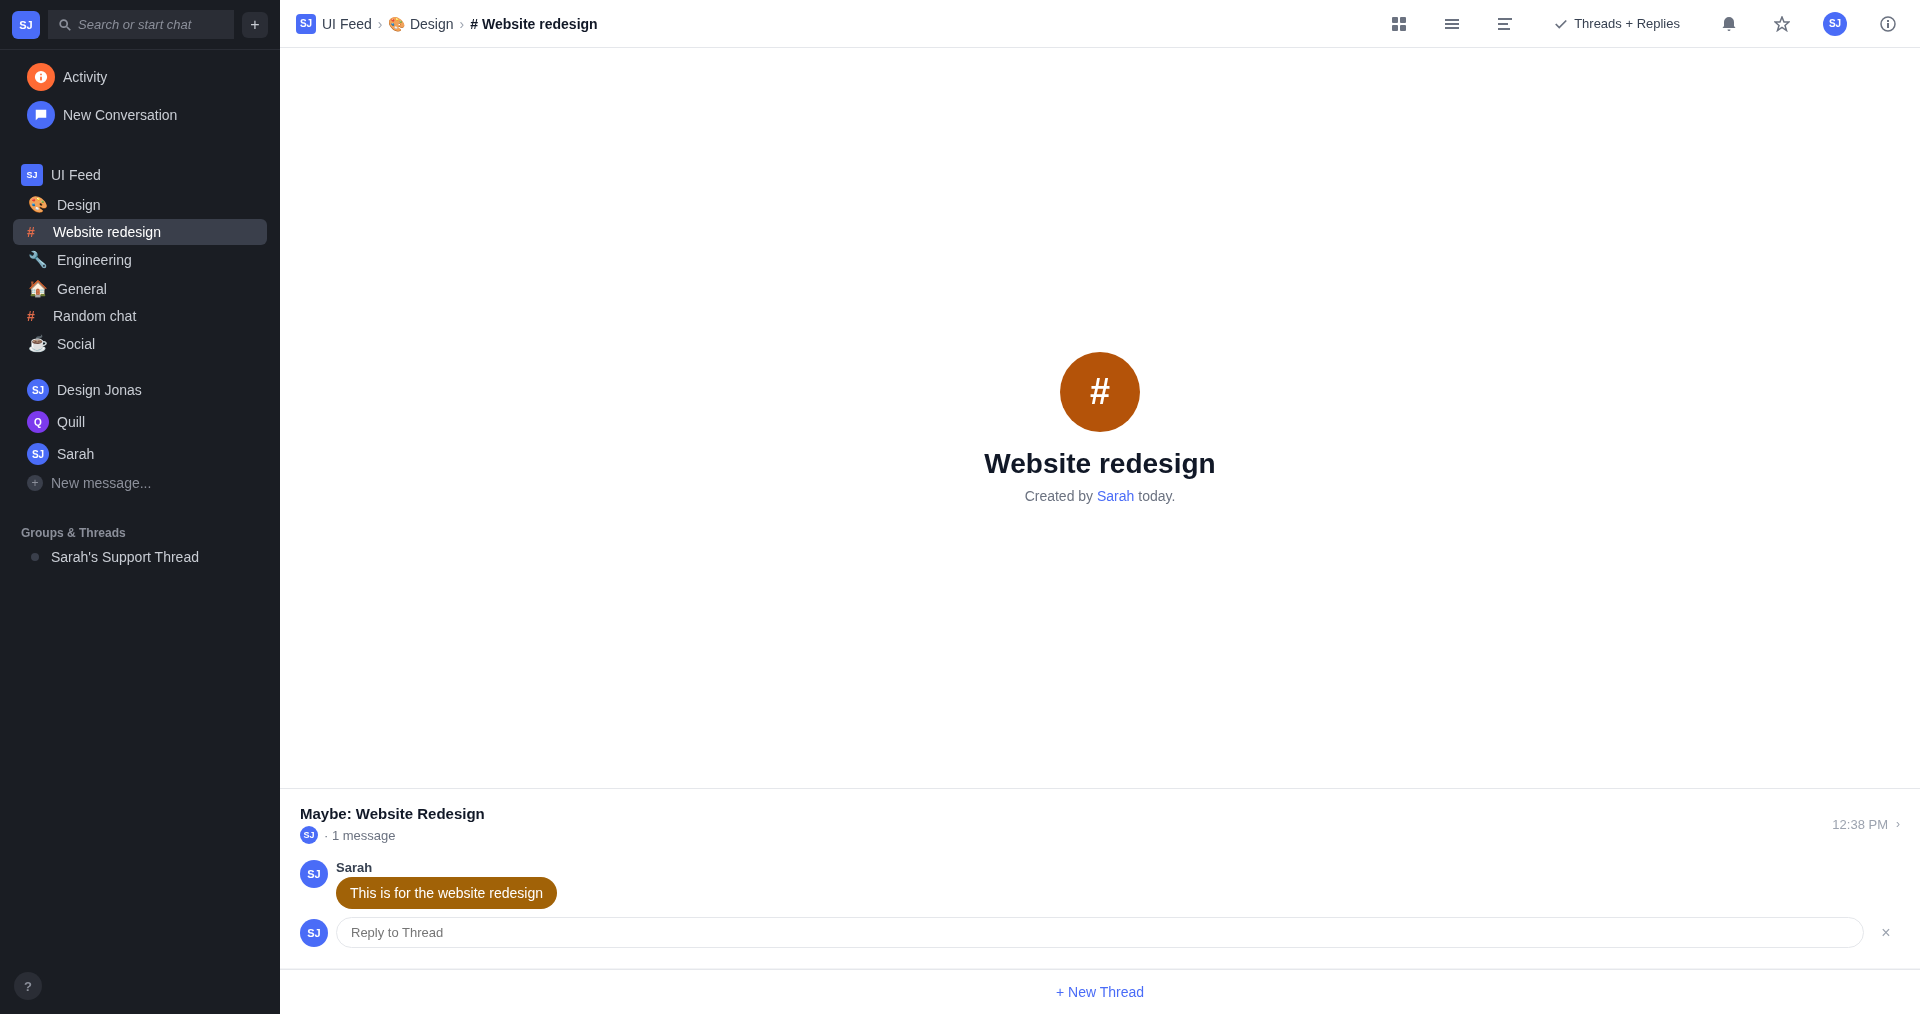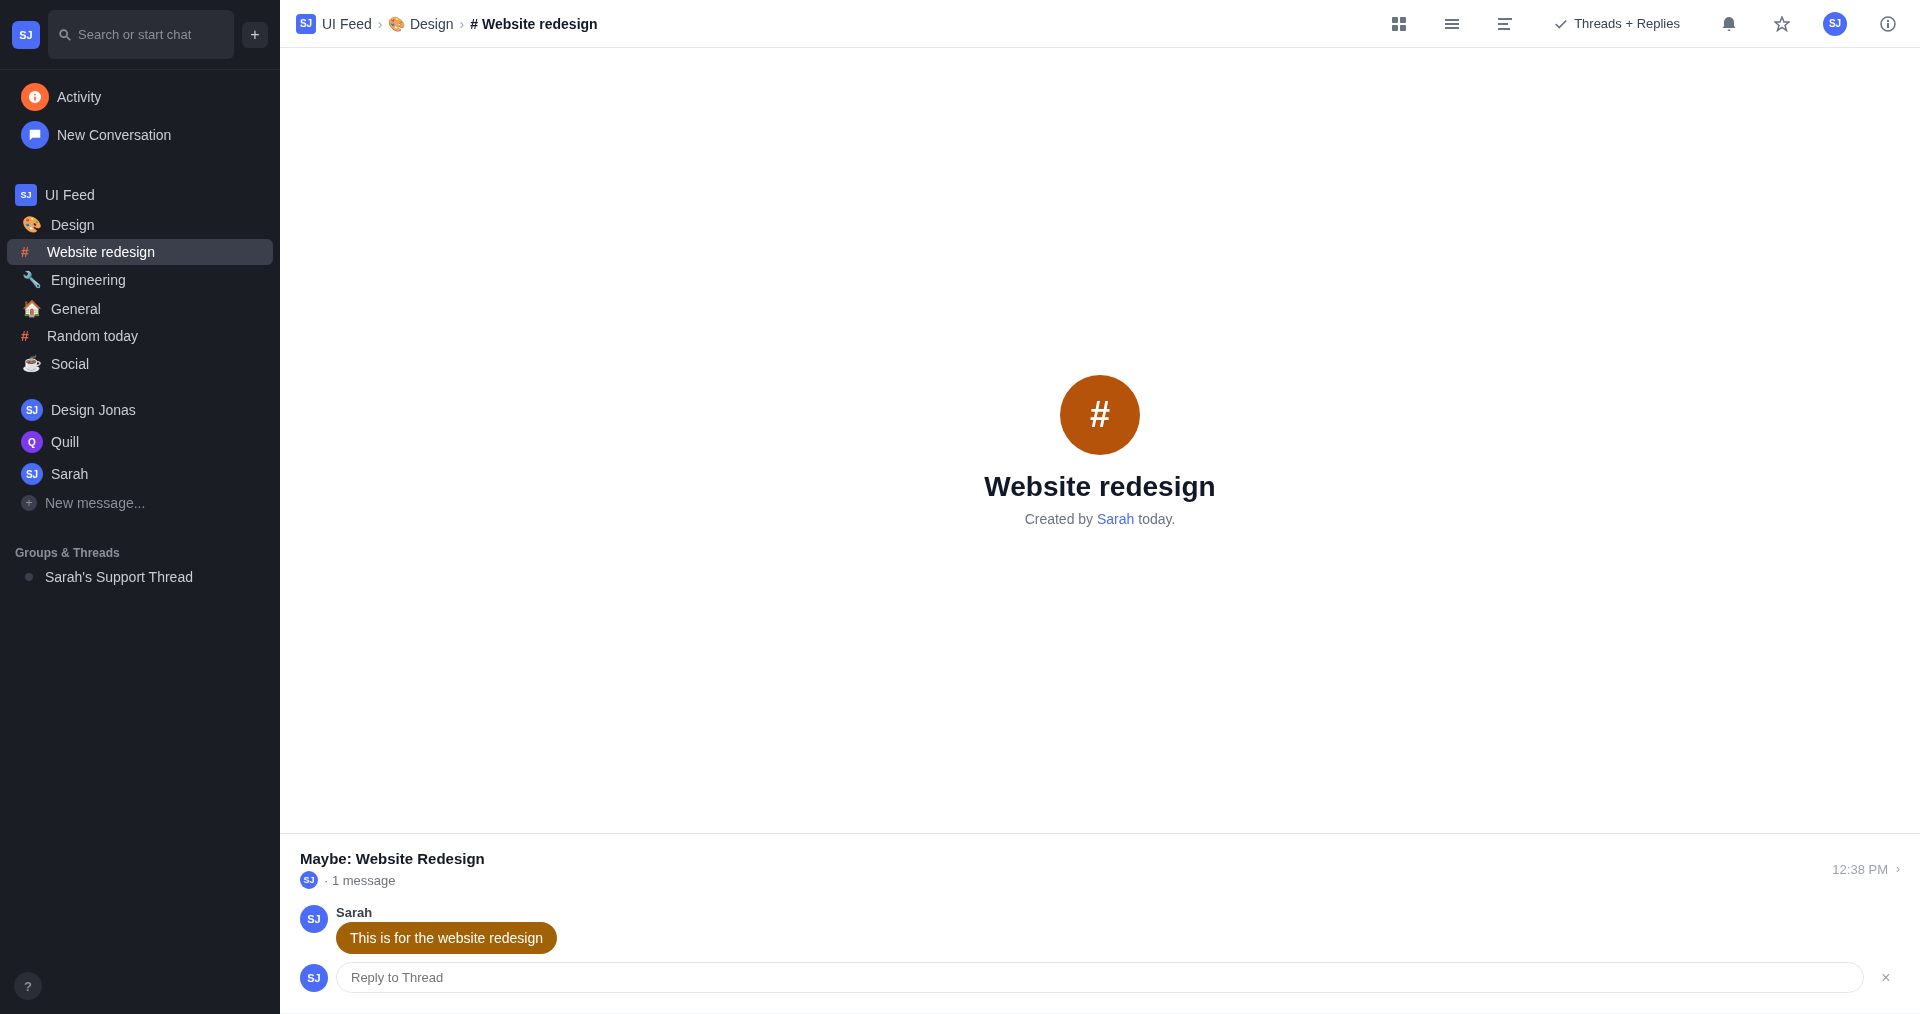--- a/index.html
+++ b/index.html
@@ -2,26 +2,26 @@
 <html><head>
   <meta charset="utf-8">
   <style>
     * { margin: 0; padding: 0; box-sizing: border-box; }
     body { font-family: -apple-system, BlinkMacSystemFont, 'Segoe UI', sans-serif; background: #fff; display: flex; height: 1014px; width: 1920px; overflow: hidden; font-size: 14px; color: #1a1a1a; }
 
     
     .sidebar { width: 280px; min-width: 280px; background: #1a1d23; color: #c9cdd4; display: flex; flex-direction: column; height: 100%; overflow-y: auto; }
     .sidebar-header { display: flex; align-items: center; padding: 10px 12px; gap: 8px; border-bottom: 1px solid #2a2d35; }
     .workspace-avatar { width: 28px; height: 28px; border-radius: 6px; background: #4a6cf7; color: #fff; font-size: 11px; font-weight: 700; display: flex; align-items: center; justify-content: center; flex-shrink: 0; }
-    .search-bar { display: flex; align-items: center; gap: 6px; background: #2a2d35; border-radius: 6px; padding: 17px 10px; flex: 1; cursor: text; }
+    .search-bar { display: flex; align-items: center; gap: 6px; background: #2a2d35; border-radius: 0; padding: 7px 10px; flex: 1; cursor: text; font-style: italic; }
     .search-bar span { color: #8b8f9a; font-size: 13px; }
     .search-icon-svg { width: 14px; height: 14px; color: #8b8f9a; }
     .add-btn { width: 26px; height: 26px; border-radius: 6px; background: #2a2d35; color: #c9cdd4; display: flex; align-items: center; justify-content: center; cursor: pointer; font-size: 16px; flex-shrink: 0; }
 
-    .sidebar-section { padding: 8px 1px; }
+    .sidebar-section { padding: 8px 7px; }
     .sidebar-item { display: flex; align-items: center; gap: 8px; padding: 5px 14px; cursor: pointer; border-radius: 6px; margin: 0 6px; }
     .sidebar-item.active { background: #3a3f4b; color: #fff; }
     .sidebar-item-label { font-size: 14px; }
     .activity-icon { background: #ff6b35; color: white; width: 28px; height: 28px; border-radius: 50%; display: flex; align-items: center; justify-content: center; font-size: 13px; }
     .new-conv-icon { background: #4a6cf7; color: white; width: 28px; height: 28px; border-radius: 50%; display: flex; align-items: center; justify-content: center; font-size: 13px; }
 
     .section-header { padding: 14px 14px 4px; font-size: 12px; font-weight: 600; color: #8b8f9a; text-transform: none; }
     .hash-icon { color: #e06b4a; font-weight: bold; font-size: 14px; width: 18px; }
     .emoji-icon { font-size: 16px; width: 22px; text-align: center; }
 
@@ -136,21 +136,21 @@
     <div class="sidebar-item">
       <span class="emoji-icon">🔧</span>
       <span class="sidebar-item-label">Engineering</span>
     </div>
     <div class="sidebar-item">
       <span class="emoji-icon">🏠</span>
       <span class="sidebar-item-label">General</span>
     </div>
     <div class="sidebar-item">
       <span class="hash-icon">#</span>
-      <span class="sidebar-item-label">Random today</span>
+      <span class="sidebar-item-label">Random chat</span>
     </div>
     <div class="sidebar-item">
       <span class="emoji-icon">☕</span>
       <span class="sidebar-item-label">Social</span>
     </div>
   </div>
 
   <div class="sidebar-section">
     <div class="sidebar-item">
       <div class="avatar-small avatar-sj">SJ</div>
@@ -285,13 +285,16 @@
 
         <div class="reply-row">
           <div class="msg-avatar avatar-sj">SJ</div>
           <input class="reply-input" type="text" placeholder="Reply to Thread" style="">
           <div class="close-thread-btn">×</div>
         </div>
       </div>
     </div>
   </div>
 
+  <div class="new-thread-bar">
+    <span>+ New Thread</span>
+  </div>
 </div>
 
 </body></html>

